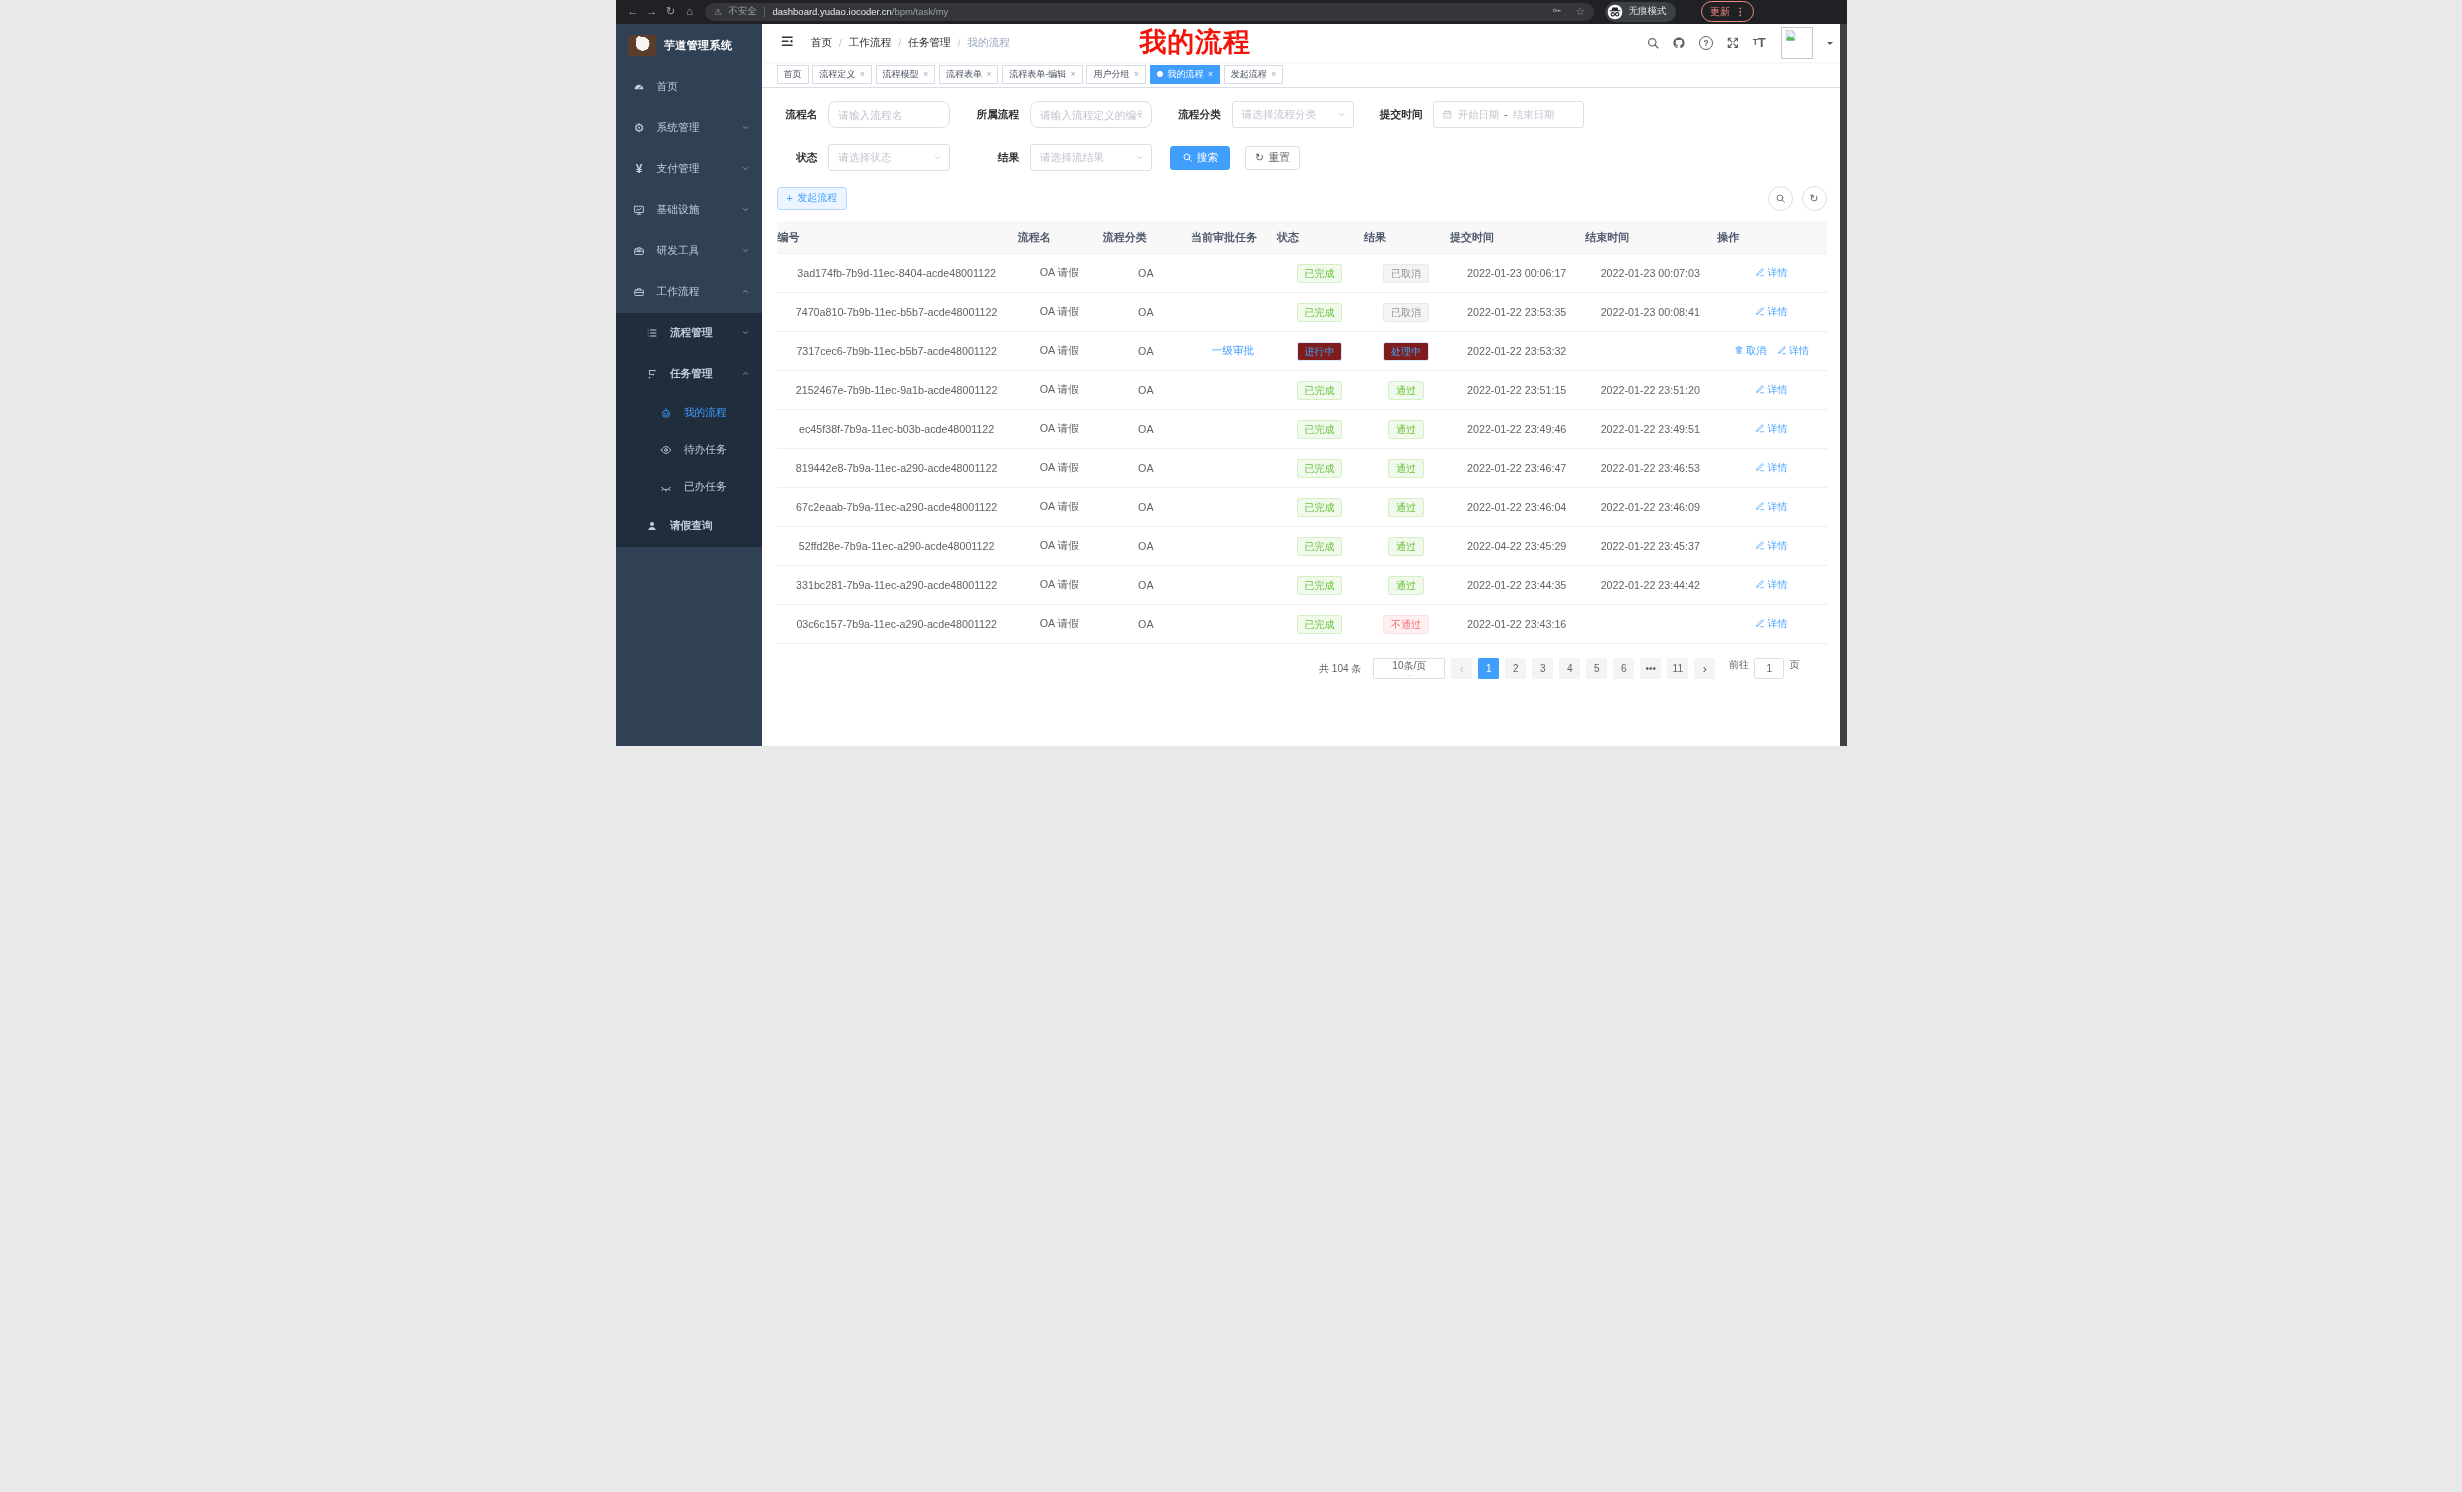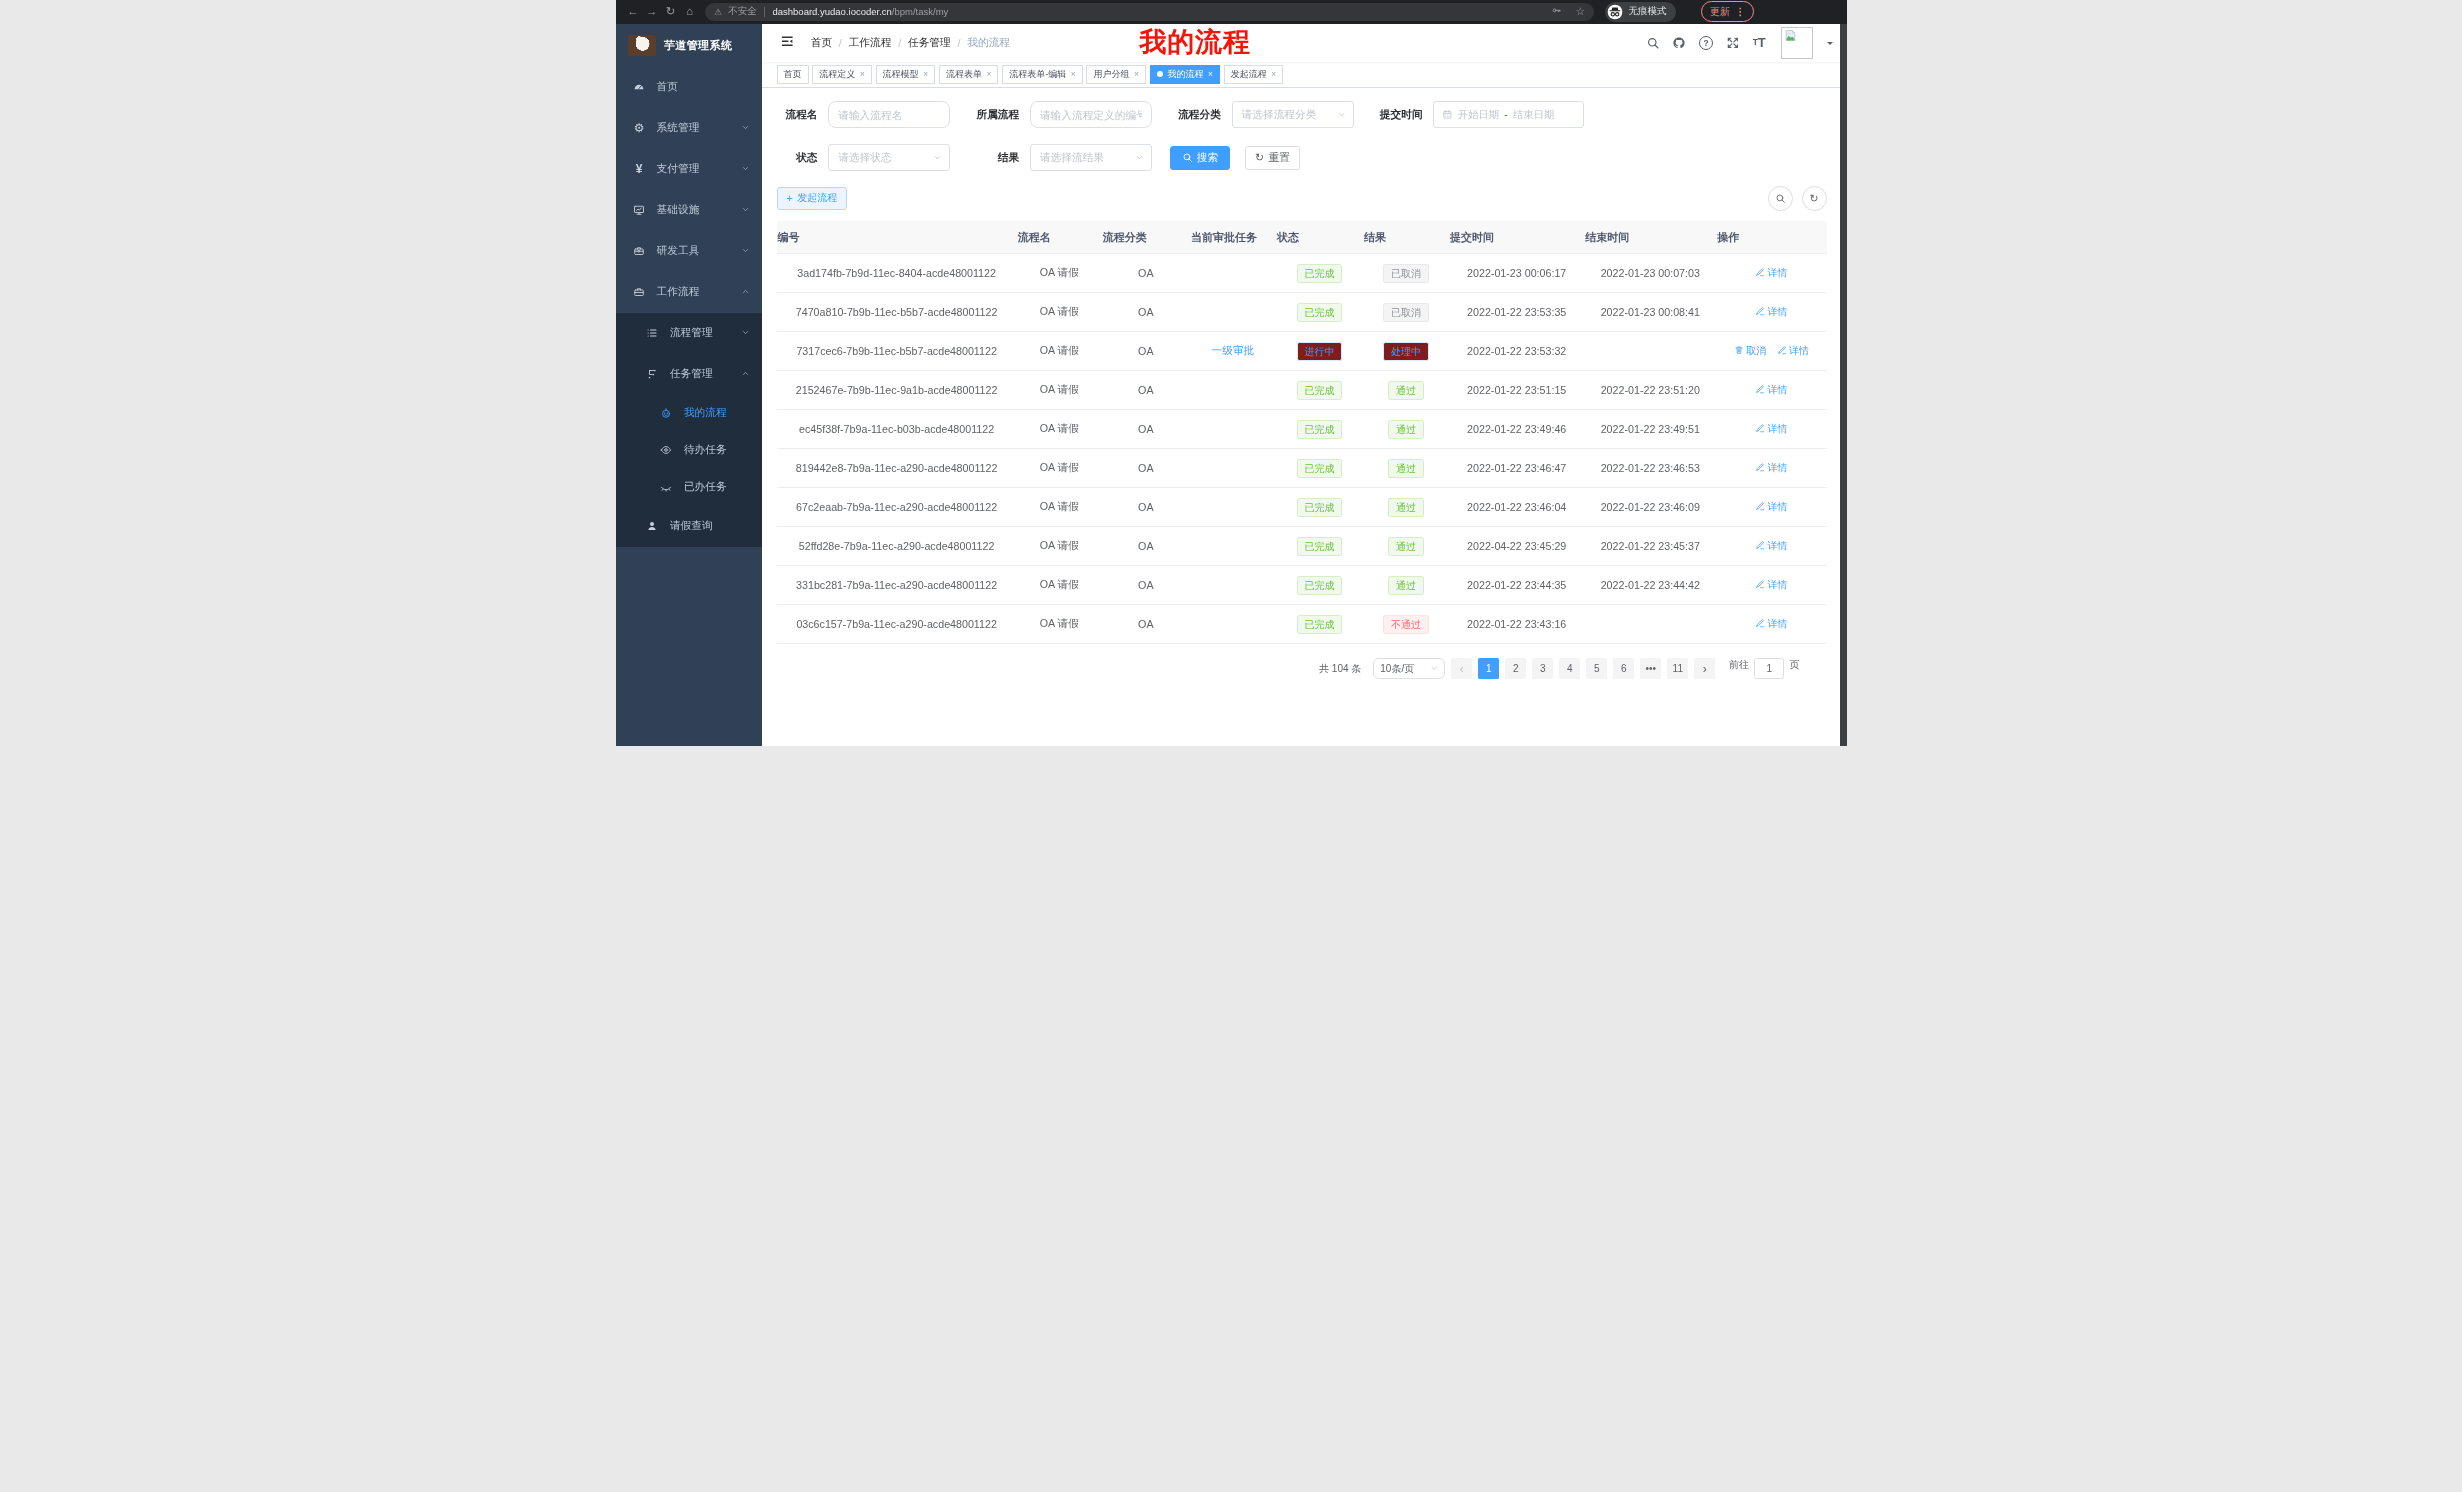--- a/index.html
+++ b/index.html
@@ -28,21 +28,21 @@
   .logo-img{width:28px;height:21px;border-radius:2.3px;flex:none;
     background:radial-gradient(circle at 52% 42%, #f7f4ef 0 36%, rgba(0,0,0,0) 37%),
                radial-gradient(circle at 40% 20%, #f1ece4 0 12%, rgba(0,0,0,0) 13%),
                #5a3d2b;}
   .logo-title{color:#fff;font-size:11px;font-weight:700;letter-spacing:0.4px;}
   .menu{margin-top:0;}
   .menu-item{height:41px;display:flex;align-items:center;font-size:10.7px;cursor:pointer;position:relative;}
   .menu-item .ic{width:13.7px;margin-right:10.7px;display:inline-flex;justify-content:center;color:#c7d0dd;font-size:11.4px;}
   .menu-item .ic svg{width:12px;height:12px;}
   .lv1{padding-left:16.7px;}
-  .lv2{padding-left:30px;background:#1f2d3d;}
+  .lv2{padding-left:30px;background:#1f2d3d;font-weight:bold;}
   .lv3{padding-left:44px;background:#1f2d3d;height:37px;}
   .menu-item.active{color:#409eff;}
   .menu-item.active .ic{color:#409eff;}
   .chev{position:absolute;right:11.4px;top:50%;transform:translateY(-50%);color:#97a6b7;}
   .chev svg{width:9px;height:9px;}
   .chev.up svg{transform:rotate(180deg);}
 
   .main{flex:1;display:flex;flex-direction:column;background:#fff;min-width:0;position:relative;}
 
   
@@ -107,21 +107,21 @@
   .badge.success{color:#67c23a;background:#f0f9eb;border-color:#d5efc4;}
   .badge.info{color:#909399;background:#f4f4f5;border-color:#e9e9eb;}
   .badge.primary{color:#409eff;background:#7f1d1d;border-color:#d9ecff;}
   .badge.danger{color:#f56c6c;background:#fef0f0;border-color:#fde2e2;}
   .task-link{color:#409eff;cursor:pointer;}
   .act{display:inline-flex;align-items:center;gap:2.3px;color:#409eff;font-size:10px;cursor:pointer;margin:0 5.3px;}
   .act svg{width:10px;height:10px;}
 
   .pager{display:flex;align-items:center;justify-content:flex-end;margin-top:13.7px;padding-right:27px;font-size:10px;color:#606266;gap:6px;}
   .pg-total{margin-right:6px;font-size:10px;}
-  .pg-size{width:72px;height:21px;border:0.8px solid #dcdfe6;border-radius:6px;display:flex;align-items:center;padding:0 6px;box-sizing:border-box;color:#606266;cursor:pointer;background:#fff;}
+  .pg-size{width:72px;height:21px;border:0.8px solid #dcdfe6;border-radius:1px;display:flex;align-items:center;padding:0 6px;box-sizing:border-box;color:#606266;cursor:pointer;background:#fff;flex-direction:column;}
   .pg-size .ph{flex:1;font-size:10px;}
   .pg-size svg{width:8.4px;height:8.4px;color:#c0c4cc;}
   .pg-btn{min-width:21px;height:21px;background:#f4f4f5;border-radius:1.5px;display:flex;align-items:center;justify-content:center;color:#606266;font-size:10px;cursor:pointer;box-sizing:border-box;padding:0 3px;}
   .pg-btn.arrow{font-size:12px;}
   .pg-btn.disabled{color:#c0c4cc;cursor:default;}
   .pg-btn.active{background:#409eff;color:#fff;}
   .pg-goto{display:flex;align-items:flex-start;gap:5.3px;margin-left:7.6px;}
   .pg-goto input{width:30px;height:21px;border:0.8px solid #dcdfe6;border-radius:2.3px;text-align:center;font-size:10px;color:#606266;box-sizing:border-box;outline:none;font-family:inherit;}
 
   .red-note{position:absolute;left:524px;top:24px;font-size:27px;font-weight:800;color:#f2150a;letter-spacing:0.8px;z-index:10;}

